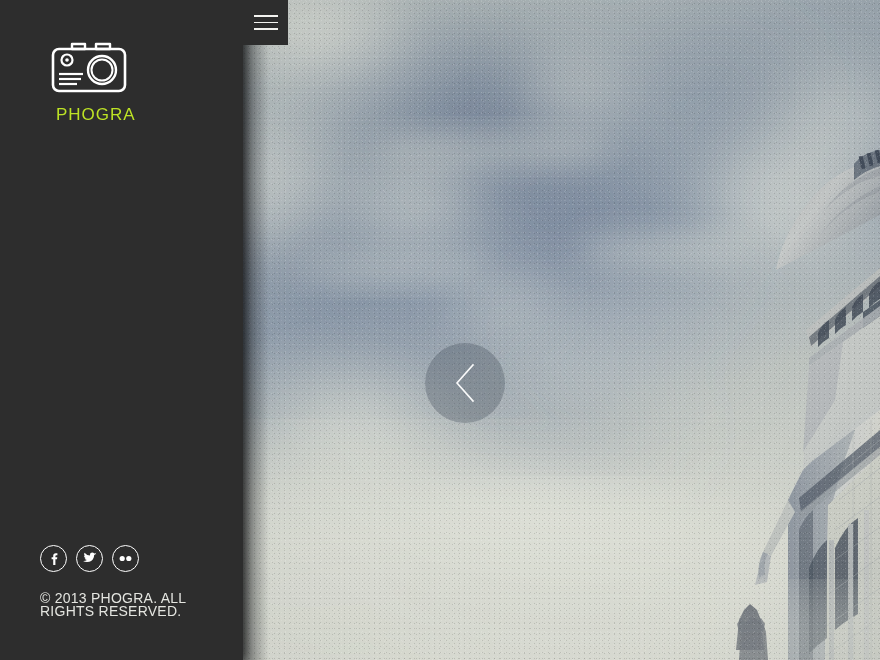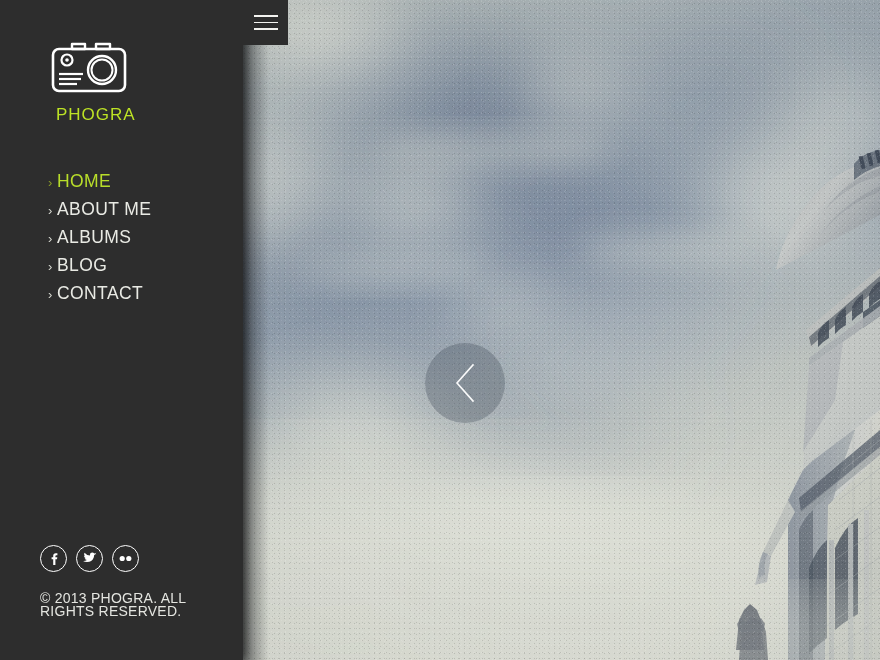--- a/index.html
+++ b/index.html
@@ -436,37 +436,20 @@
         <circle cx="19" cy="24" r="1.8" fill="#ffffff"></circle>
 
         <path d="M 11 38 h 24" stroke="#ffffff" stroke-width="2.2" stroke-linecap="butt"></path>
         <path d="M 11 43 h 22" stroke="#ffffff" stroke-width="2.2" stroke-linecap="butt"></path>
         <path d="M 11 48 h 18" stroke="#ffffff" stroke-width="2.2" stroke-linecap="butt"></path>
       </svg>
     </a>
 
     <div class="brand">PHOGRA</div>
 
-    <nav class="nav">
-      <a class="nav-item active" href="#">
-        <span class="chev">›</span><span>HOME</span>
-      </a>
-      <a class="nav-item" href="#">
-        <span class="chev">›</span><span>ABOUT ME</span>
-      </a>
-      <a class="nav-item" href="#">
-        <span class="chev">›</span><span>ALBUMS</span>
-      </a>
-      <a class="nav-item" href="#">
-        <span class="chev">›</span><span>BLOG</span>
-      </a>
-      <a class="nav-item" href="#">
-        <span class="chev">›</span><span>CONTACT</span>
-      </a>
-    </nav>
 
     <div class="social">
       <a class="soc" href="#" aria-label="Facebook">
         <svg width="14" height="14" viewBox="0 0 14 14">
           <path d="M 8.4 13 L 8.4 7.3 L 10.0 7.3 L 10.3 5.3 L 8.4 5.3 L 8.4 4.1
                    q 0 -0.9 1.0 -0.9 L 10.4 3.2 L 10.4 1.3 q -0.5 -0.1 -1.7 -0.1
                    q -2.5 0 -2.5 2.5 L 6.2 5.3 L 4.6 5.3 L 4.6 7.3 L 6.2 7.3 L 6.2 13 Z" fill="#ffffff"></path>
         </svg>
       </a>
       <a class="soc" href="#" aria-label="Twitter">

